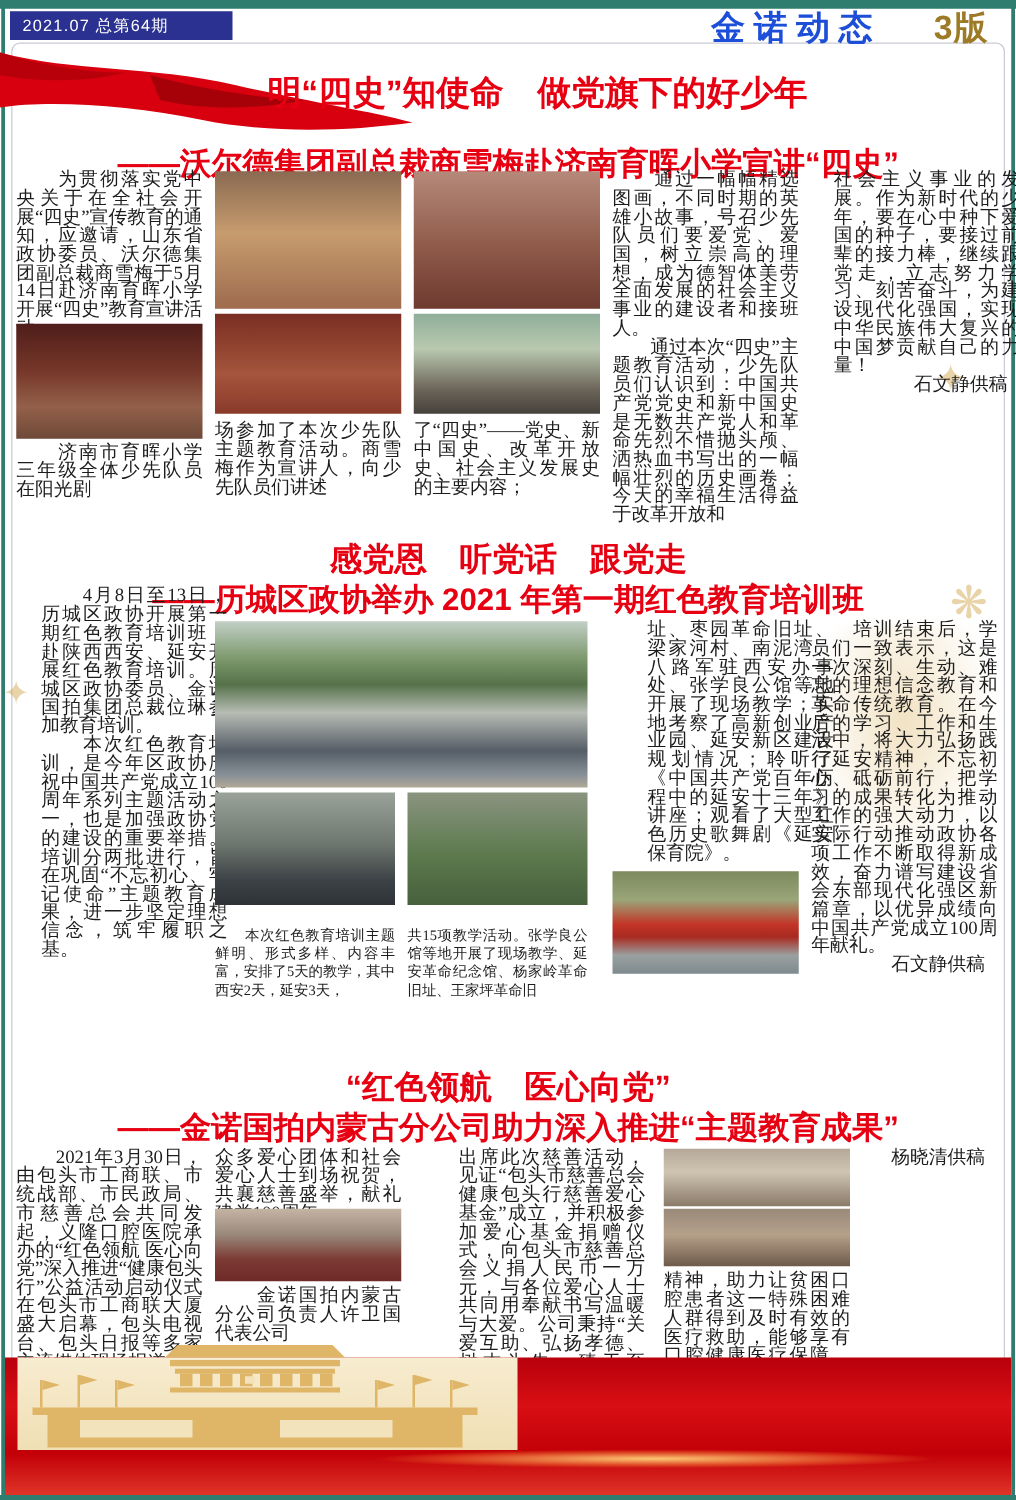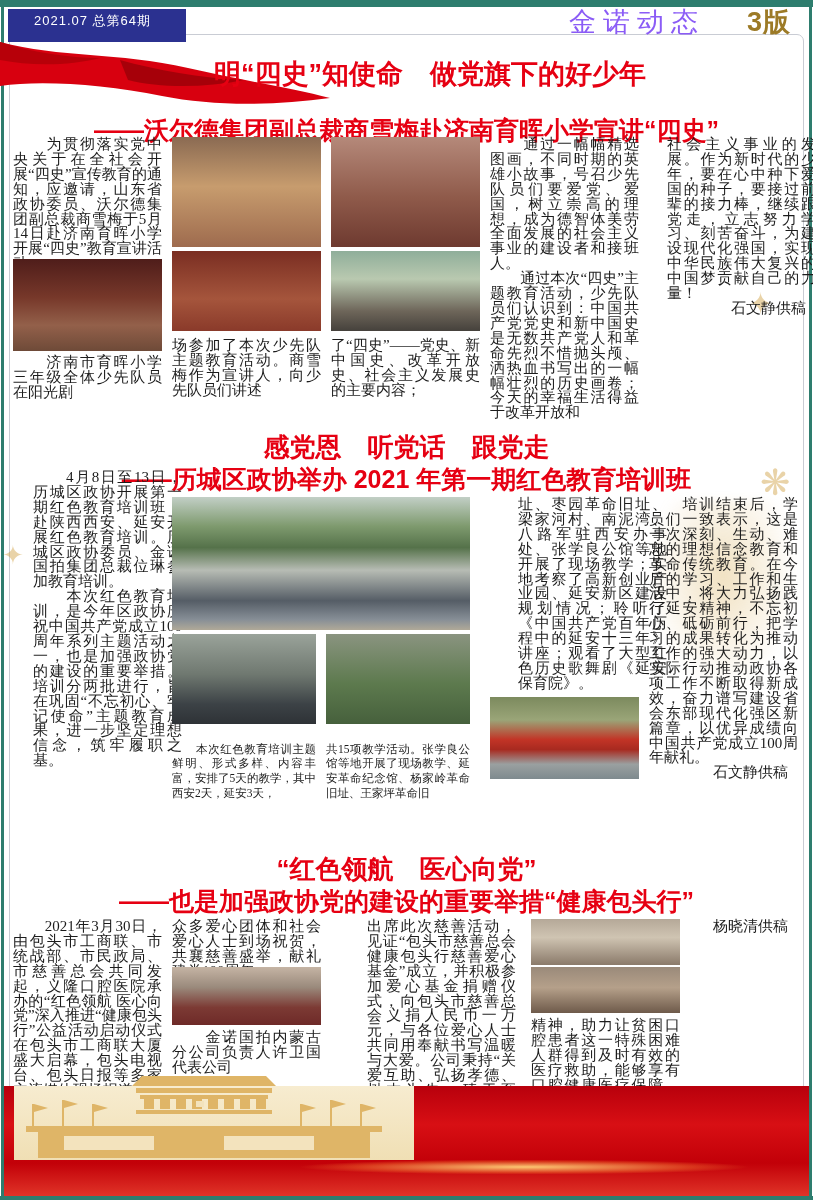--- a/index.html
+++ b/index.html
@@ -8,24 +8,24 @@
     font-family:"Liberation Serif","DejaVu Serif",serif;overflow:hidden;
   }
   
   .frame-top{position:absolute;left:0;top:0;width:813px;height:7px;background:#2e7d6e;}
   .frame-left{position:absolute;left:1px;top:0;width:3px;height:1200px;background:#2e7d6e;}
   .frame-right{position:absolute;right:1px;top:0;width:3px;height:1200px;background:#2e7d6e;}
   .frame-bottom{position:absolute;left:0;top:1196px;width:813px;height:4px;background:#2e7d6e;}
   .content-box{position:absolute;left:9px;top:34px;width:793px;height:1070px;
     border:1px solid #c9ccd4;border-radius:7px;}
   
-  .issue-badge{position:absolute;left:8px;top:9px;width:178px;height:33px;background:#2b3190;
+  .issue-badge{position:absolute;left:8px;top:9px;width:178px;height:23px;background:#2b3190;
     color:#ffffff;font-family:"Liberation Sans",sans-serif;font-size:13px;line-height:23px;
-    padding-left:26px;box-sizing:border-box;letter-spacing:1px;}
-  .paper-title{position:absolute;right:108px;top:4px;color:#8b5cf6;font-weight:normal;
+    padding-left:10px;box-sizing:border-box;letter-spacing:1px;}
+  .paper-title{position:absolute;right:108px;top:4px;color:#1d4ed8;font-weight:bold;
     font-size:27px;letter-spacing:7px;font-family:"Liberation Serif",serif;}
   .page-label{position:absolute;right:22px;top:4px;color:#9c7a26;font-weight:bold;
     font-size:27px;font-family:"Liberation Sans",sans-serif;letter-spacing:1px;}
   
   .hl{position:absolute;color:#e60012;font-family:"Liberation Sans","DejaVu Sans",sans-serif;
     font-weight:bold;text-align:center;white-space:nowrap;}
   .a1-t1{left:150px;top:56px;width:560px;font-size:27px;}
   .a1-t2{left:20px;top:94px;width:773px;font-size:25px;margin-top:20px;}
   .a2-t1{left:20px;top:430px;width:773px;font-size:26px;}
   .a2-t2{left:20px;top:463px;width:773px;font-size:25px;}
@@ -156,21 +156,21 @@
   <p>址、枣园革命旧址、梁家河村、南泥湾、八路军驻西安办事处、张学良公馆等地开展了现场教学；实地考察了高新创业产业园、延安新区建设规划情况；聆听了《中国共产党百年历程中的延安十三年》讲座；观看了大型红色历史歌舞剧《延安保育院》。</p>
 </div>
 <div class="ph a2p-emblem"></div>
 
 <div class="col" style="left:649px;top:497px;">
   <p>　　培训结束后，学员们一致表示，这是一次深刻、生动、难忘的理想信念教育和革命传统教育。在今后的学习、工作和生活中，将大力弘扬践行延安精神，不忘初心、砥砺前行，把学习的成果转化为推动工作的强大动力，以实际行动推动政协各项工作不断取得新成效，奋力谱写建设省会东部现代化强区新篇章，以优异成绩向中国共产党成立100周年献礼。</p>
   <p class="byline">石文静供稿</p>
 </div>
 
 <div class="hl a3-t1">“红色领航　医心向党”</div>
-<div class="hl a3-t2">——也是加强政协党的建设的重要举措“健康包头行”</div>
+<div class="hl a3-t2">——金诺国拍内蒙古分公司助力深入推进“主题教育成果”</div>
 
 <div class="col" style="left:13px;top:919px;">
   <p>　　2021年3月30日，由包头市工商联、市统战部、市民政局、市慈善总会共同发起，义隆口腔医院承办的“红色领航 医心向党”深入推进“健康包头行”公益活动启动仪式在包头市工商联大厦盛大启幕，包头电视台、包头日报等多家主流媒体现场报道，</p>
 </div>
 
 <div class="col" style="left:172px;top:919px;">
   <p>众多爱心团体和社会爱心人士到场祝贺，共襄慈善盛举，献礼建党100周年。</p>
 </div>
 <div class="ph a3p-meeting"></div>
 <div class="col" style="left:172px;top:1030px;">

